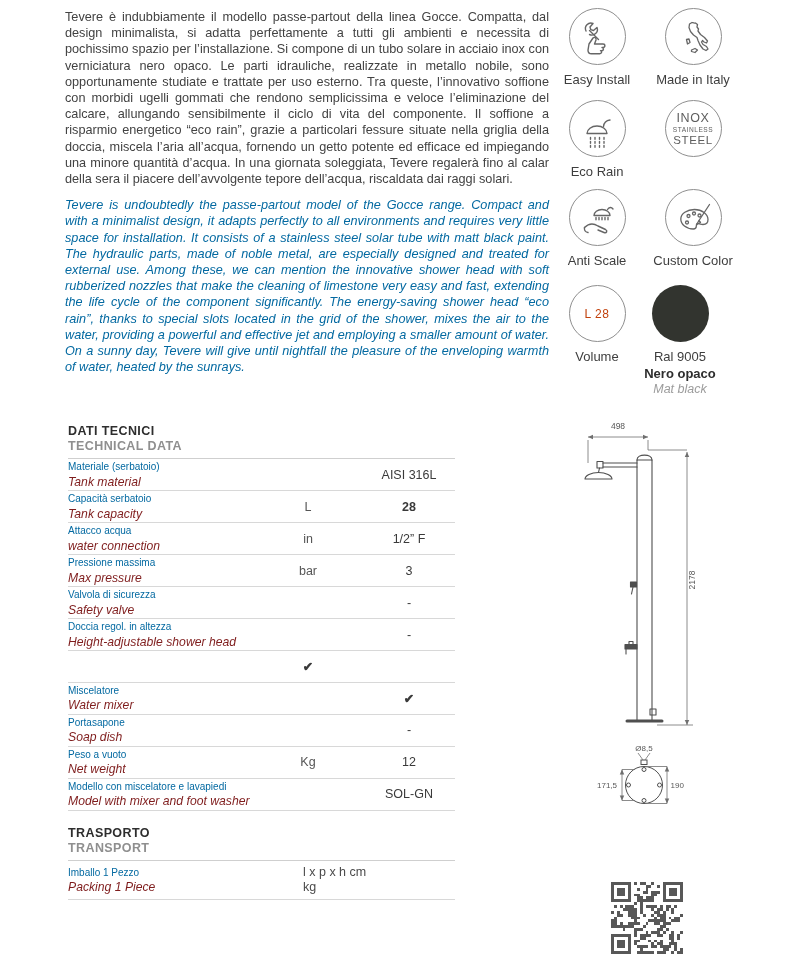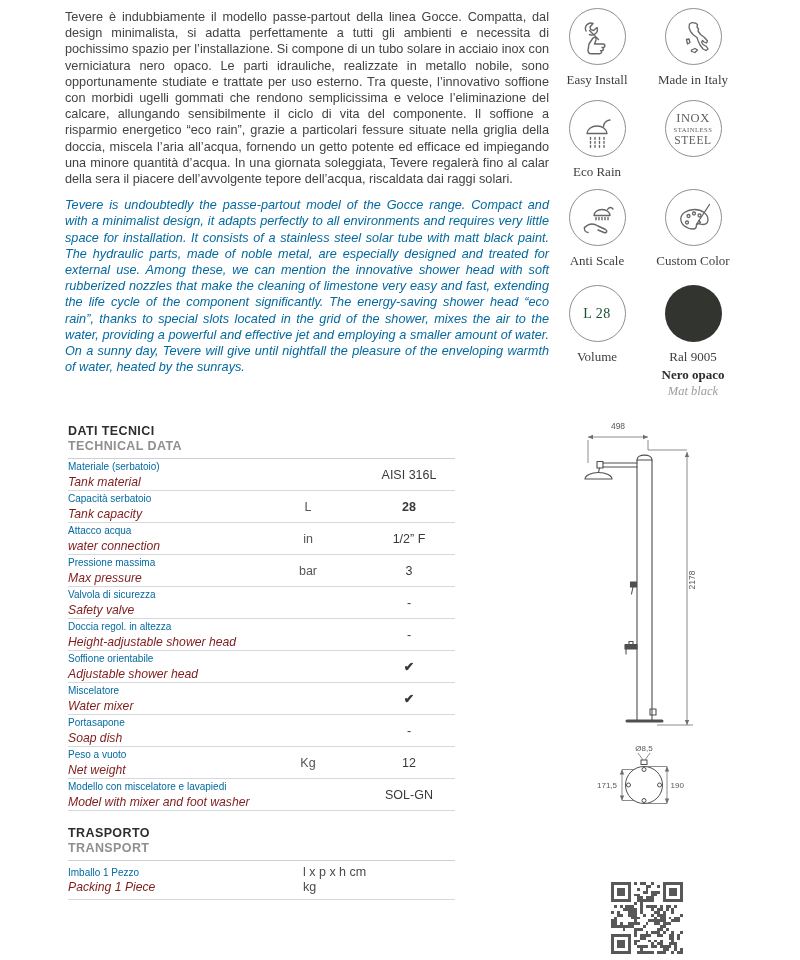--- a/index.html
+++ b/index.html
@@ -6,30 +6,30 @@
   .page{position:relative;width:800px;height:960px;background:#fff;
         font-family:"Liberation Sans",sans-serif;color:#3d3d3d;overflow:hidden;}
 
   
   .intro{position:absolute;left:65px;top:9px;width:484px;}
   .intro p{margin:0;text-align:justify;}
   .intro .it-text{font-size:12.7px;line-height:16.2px;color:#424242;margin-bottom:10px;}
   .intro .en-text{font-size:12.7px;line-height:16.2px;color:#0369a1;font-style:italic;}
 
   
-  .feat{position:absolute;width:112px;text-align:center;font-family:Liberation Serif, serif;}
+  .feat{position:absolute;width:112px;text-align:center;}
   .circ{width:57px;height:57px;border:1.3px solid #8f8f8f;border-radius:50%;
         margin:0 auto;display:flex;flex-direction:column;align-items:center;justify-content:center;
         box-sizing:border-box;background:#fff;}
   .circ.filled{background:#32342f;border:none;}
   .flabel{margin-top:7px;font-size:13px;color:#3e3e3e;}
   .inox-l1{font-size:12.5px;letter-spacing:.6px;color:#5d5d5d;line-height:13px;}
   .inox-l2{font-size:6.6px;letter-spacing:.5px;color:#5d5d5d;line-height:8px;margin-top:1px;}
   .inox-l3{font-size:11.5px;letter-spacing:.6px;color:#5d5d5d;line-height:12px;}
-  .vol-text{font-size:14px;color:#14532d;letter-spacing:.5px;}
+  .vol-text{font-size:12px;color:#c2410c;letter-spacing:.5px;}
   .ral-l1{margin-top:7px;font-size:13px;color:#3e3e3e;}
   .ral-l2{margin-top:2px;font-size:13px;font-weight:bold;color:#2d2d2d;}
   .ral-l3{margin-top:1px;font-size:12.5px;font-style:italic;color:#9c9c9c;}
 
   
   .tech{position:absolute;left:68px;top:424px;width:387px;}
   .transport{position:absolute;left:68px;top:826px;width:387px;}
   .thead{padding-bottom:5px;border-bottom:1px solid #cfcfcf;}
   .h-it{font-size:12.5px;font-weight:bold;letter-spacing:.4px;color:#2e2e2e;}
   .h-en{font-size:12.5px;font-weight:bold;letter-spacing:.4px;color:#8f8f8f;margin-top:1px;}
@@ -141,21 +141,21 @@
     <div class="flabel">Custom Color</div>
   </div>
 
   <div class="feat" style="left:541px;top:285px;">
     <div class="circ">
       <div class="vol-text">L 28</div>
     </div>
     <div class="flabel">Volume</div>
   </div>
 
-  <div class="feat" style="left:637px;top:285px;">
+  <div class="feat" style="left:624px;top:285px;">
     <div class="circ filled" style="background: rgb(50, 52, 47);"></div>
     <div class="ral-l1">Ral 9005</div>
     <div class="ral-l2">Nero opaco</div>
     <div class="ral-l3">Mat black</div>
   </div>
 
   <section class="tech">
     <div class="thead">
       <div class="h-it">DATI TECNICI</div>
       <div class="h-en">TECHNICAL DATA</div>
@@ -203,24 +203,20 @@
     </div>
     <div class="trow">
       <div>
           <div class="c-it">Doccia regol. in altezza</div>
            <div class="c-en">Height-adjustable shower head</div>
         </div>
       <div class="c-unit"></div>
       <div class="c-val">-</div>
     </div>
     <div class="trow">
-      <div>
-          <div class="c-it">Soffione orientabile</div>
-           <div class="c-en">Adjustable shower head</div>
-        </div>
       <div class="c-unit"></div>
       <div class="c-val bold">✔</div>
     </div>
     <div class="trow">
       <div>
           <div class="c-it">Miscelatore</div>
            <div class="c-en">Water mixer</div>
         </div>
       <div class="c-unit"></div>
       <div class="c-val bold">✔</div>

